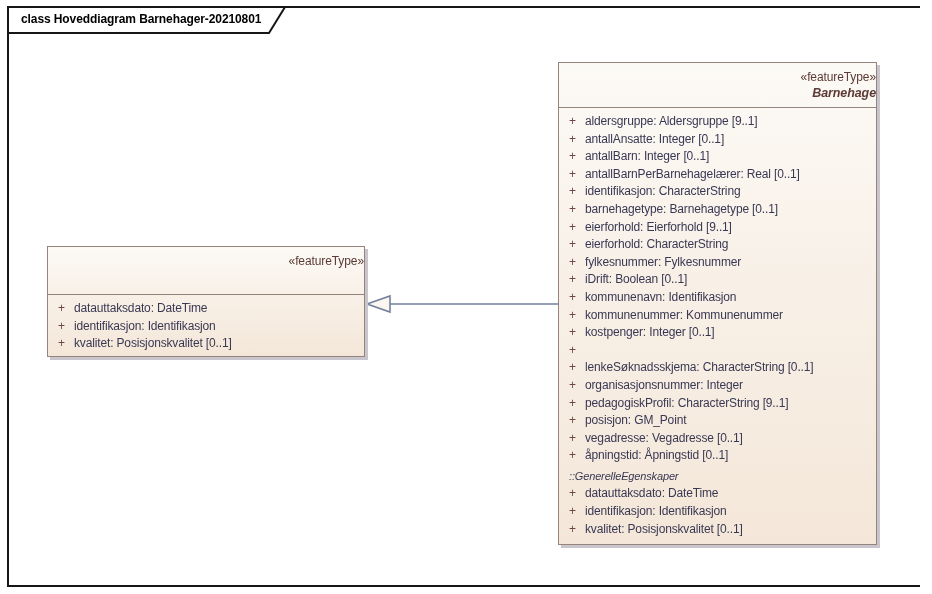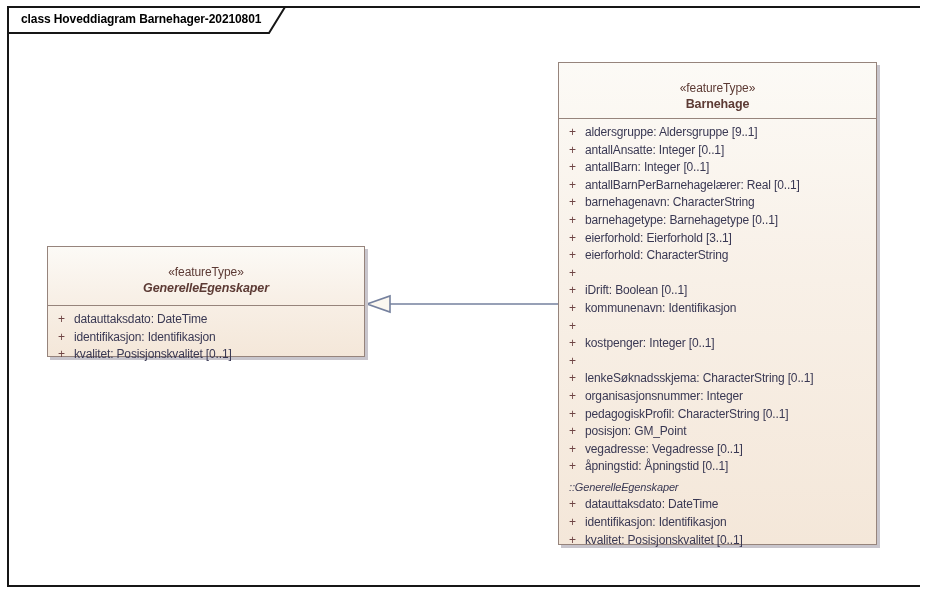--- a/index.html
+++ b/index.html
@@ -21,32 +21,31 @@
     letter-spacing:-0.1px;white-space:nowrap;
   }
   .uml-class{
     position:absolute;
     background:linear-gradient(180deg,#FCFAF6 0%,#F8F0E7 45%,#F4E7D9 100%);
     border:1px solid #96847C;
     box-shadow:3px 3px 0 0 #C8C5CC;
     box-sizing:border-box;
   }
   .class-header{
-    text-align:center;
+    text-align:right;
     border-bottom:1px solid #96847C;
     box-sizing:border-box;
-    margin-top:11px;
   }
   .stereotype{
     font-size:12px;color:#5C3A34;letter-spacing:-0.1px;
     padding-top:6px;line-height:16px;
   }
   .class-name{
     font-size:12.5px;font-weight:bold;color:#5C3A34;
-    letter-spacing:-0.1px;line-height:17px;
+    letter-spacing:-0.1px;line-height:17px;font-style:italic;
   }
   .class-name.abstract{font-style:italic;}
   .class-body{
     padding:5px 4px 0 10px;
   }
   .attr-row{
     display:flex;
     font-size:12px;line-height:17.6px;
     color:#393853;letter-spacing:-0.15px;
     white-space:nowrap;
@@ -76,21 +75,20 @@
   <div class="frame-label">class Hoveddiagram Barnehager-20210801</div>
 
   <svg class="connector-svg" width="210" height="34">
     <line x1="30" y1="16" x2="198" y2="16" stroke="#75819E" stroke-width="1.6"></line>
     <polygon points="7,16 30,8 30,24" fill="#FBF7F0" stroke="#75819E" stroke-width="1.6"></polygon>
   </svg>
 
   <div class="uml-class" style="left:47px;top:246px;width:318px;height:111px;">
     <div class="class-header" style="height:48px;">
       <div class="stereotype">«featureType»</div>
-      <div class="class-name abstract">GenerelleEgenskaper</div>
     </div>
     <div class="class-body">
         <div class="attr-row">
           <span class="vis">+</span>
           <span>datauttaksdato: DateTime</span>
         </div>
         <div class="attr-row">
           <span class="vis">+</span>
           <span>identifikasjon: Identifikasjon</span>
         </div>
@@ -119,66 +117,68 @@
           <div class="attr-row">
             <span class="vis">+</span>
             <span>antallBarn: Integer [0..1]</span>
           </div>
           <div class="attr-row">
             <span class="vis">+</span>
             <span>antallBarnPerBarnehagelærer: Real [0..1]</span>
           </div>
           <div class="attr-row">
             <span class="vis">+</span>
-            <span>barnehagenavn: CharacterString</span>
+            <span>identifikasjon: CharacterString</span>
           </div>
           <div class="attr-row">
             <span class="vis">+</span>
             <span>barnehagetype: Barnehagetype [0..1]</span>
           </div>
           <div class="attr-row">
             <span class="vis">+</span>
-            <span>eierforhold: Eierforhold [3..1]</span>
+            <span>eierforhold: Eierforhold [9..1]</span>
           </div>
           <div class="attr-row">
             <span class="vis">+</span>
             <span>eierforhold: CharacterString</span>
           </div>
           <div class="attr-row">
             <span class="vis">+</span>
+            <span>fylkesnummer: Fylkesnummer</span>
           </div>
           <div class="attr-row">
             <span class="vis">+</span>
             <span>iDrift: Boolean [0..1]</span>
           </div>
           <div class="attr-row">
             <span class="vis">+</span>
             <span>kommunenavn: Identifikasjon</span>
           </div>
           <div class="attr-row">
             <span class="vis">+</span>
+            <span>kommunenummer: Kommunenummer</span>
           </div>
           <div class="attr-row">
             <span class="vis">+</span>
             <span>kostpenger: Integer [0..1]</span>
           </div>
           <div class="attr-row">
             <span class="vis">+</span>
           </div>
           <div class="attr-row">
             <span class="vis">+</span>
             <span>lenkeSøknadsskjema: CharacterString [0..1]</span>
           </div>
           <div class="attr-row">
             <span class="vis">+</span>
             <span>organisasjonsnummer: Integer</span>
           </div>
           <div class="attr-row">
             <span class="vis">+</span>
-            <span>pedagogiskProfil: CharacterString [0..1]</span>
+            <span>pedagogiskProfil: CharacterString [9..1]</span>
           </div>
           <div class="attr-row">
             <span class="vis">+</span>
             <span>posisjon: GM_Point</span>
           </div>
           <div class="attr-row">
             <span class="vis">+</span>
             <span>vegadresse: Vegadresse [0..1]</span>
           </div>
           <div class="attr-row">

